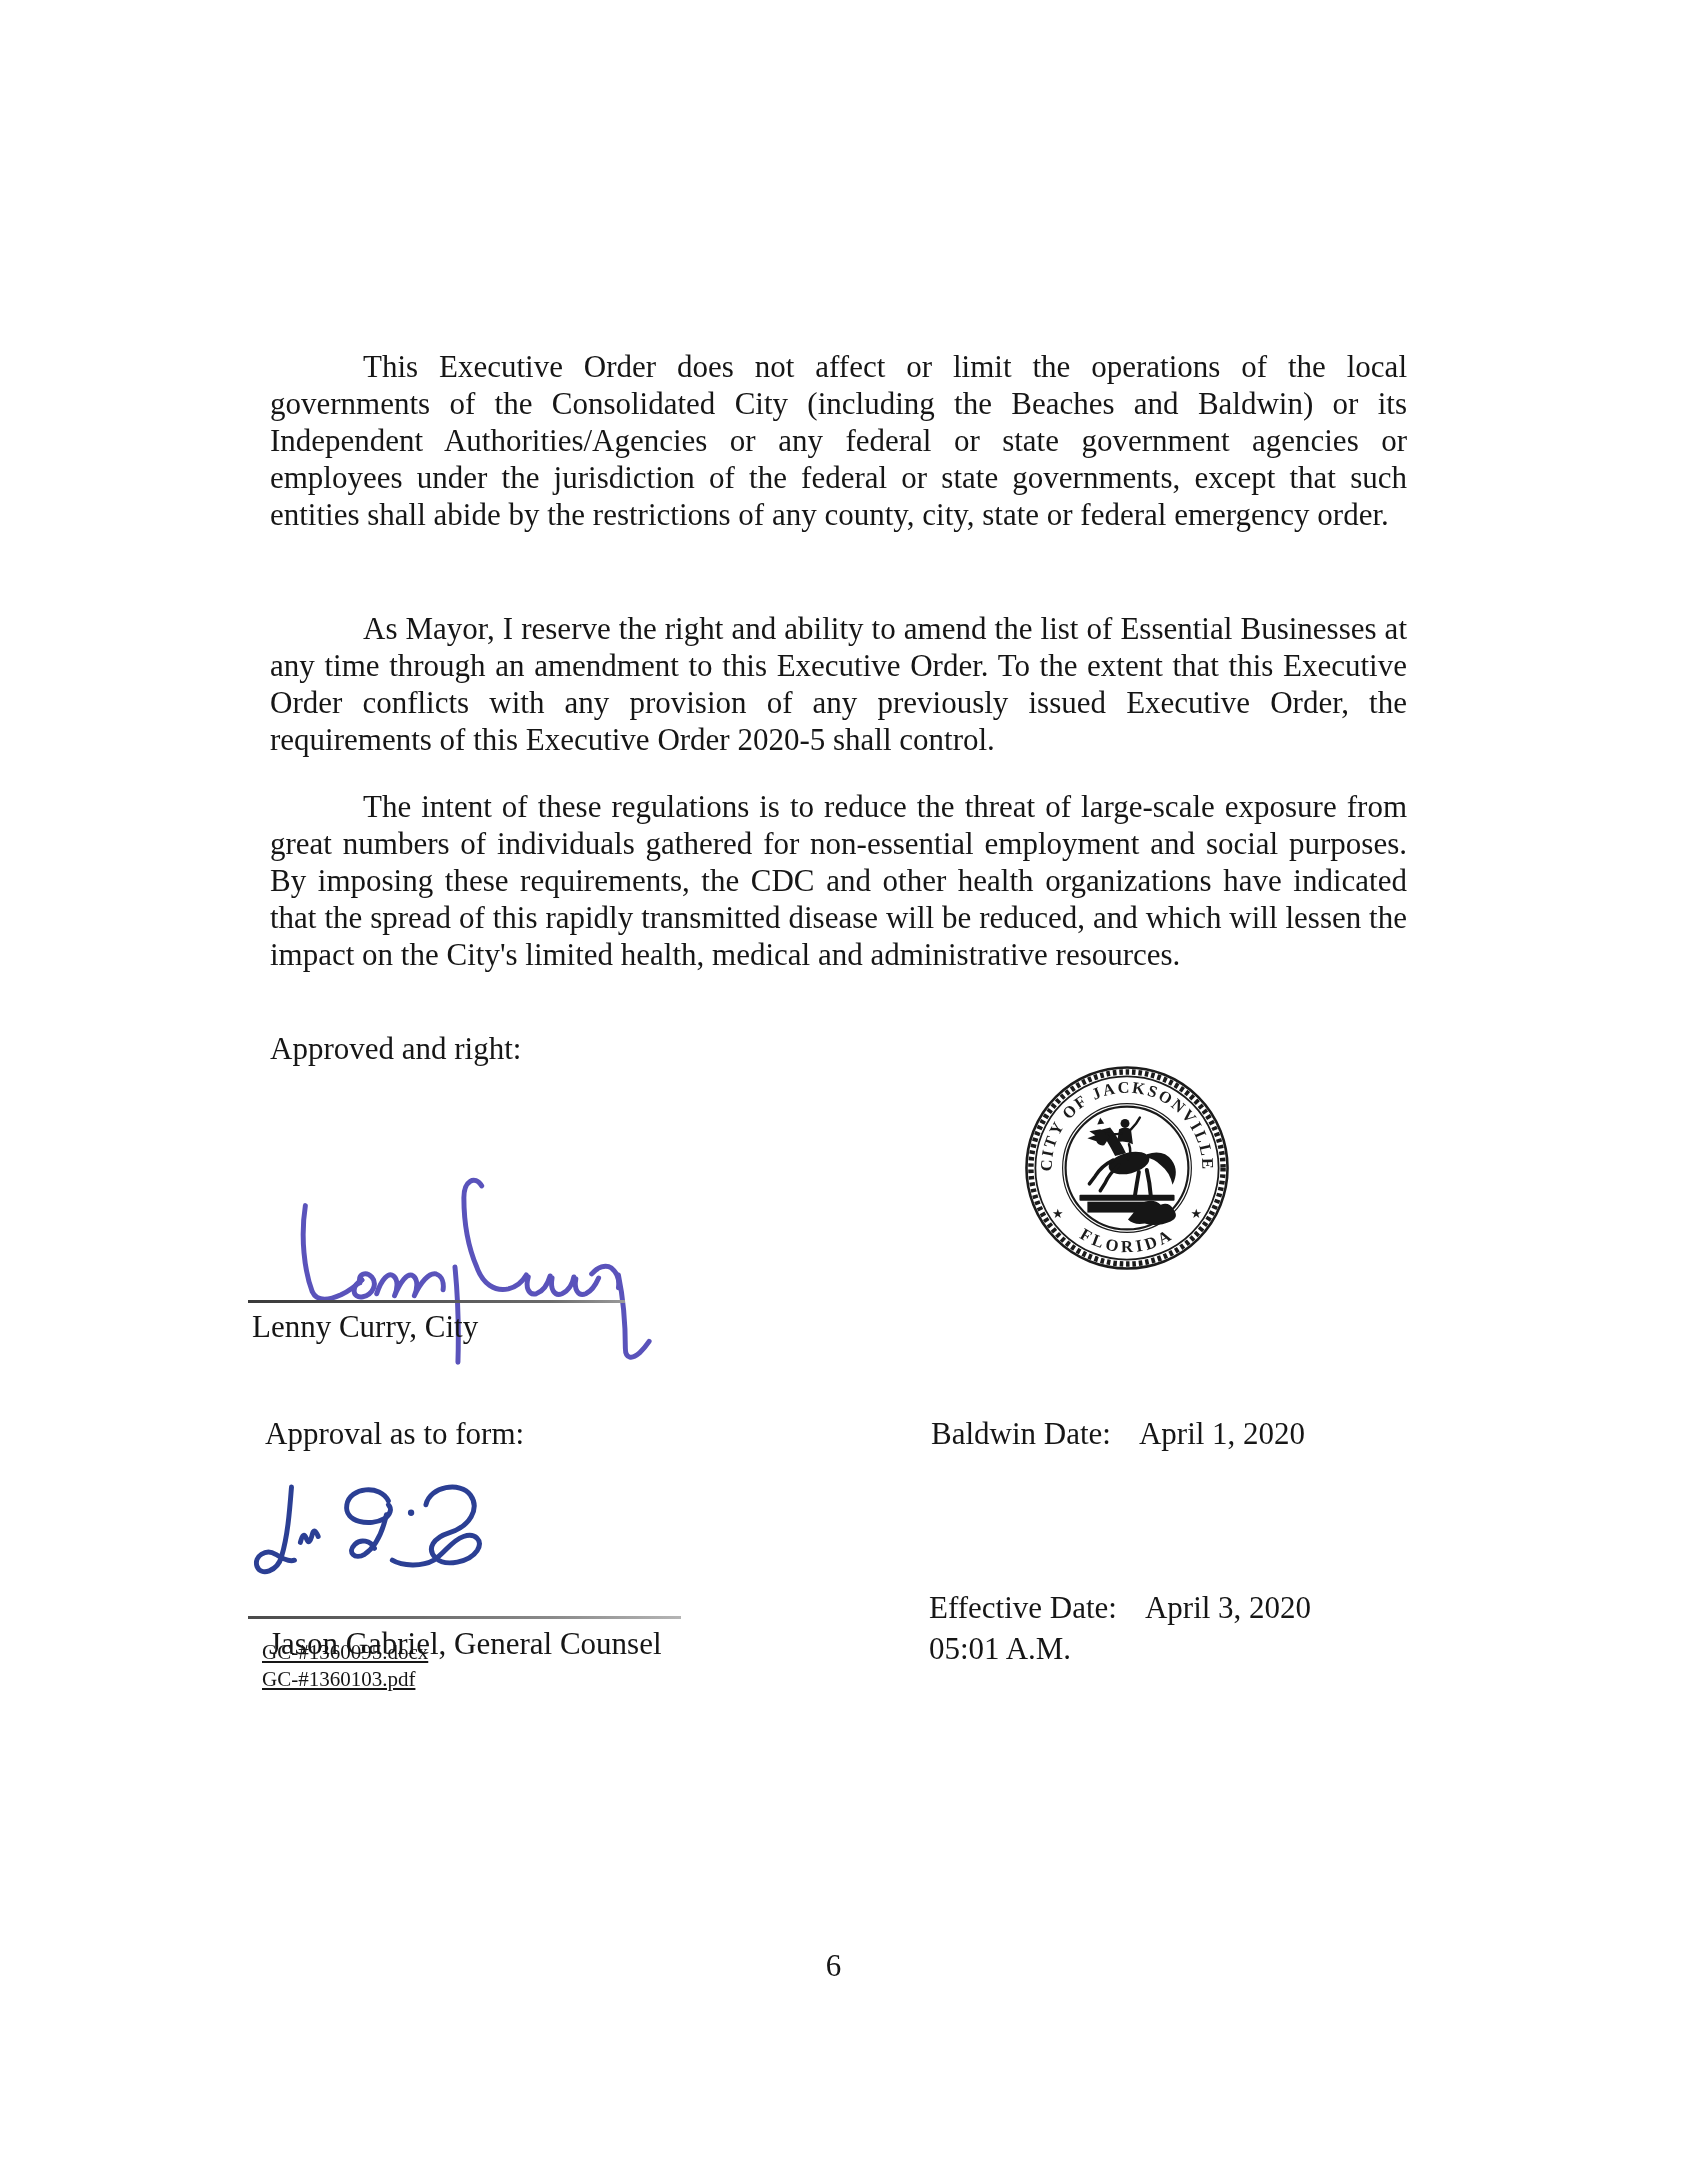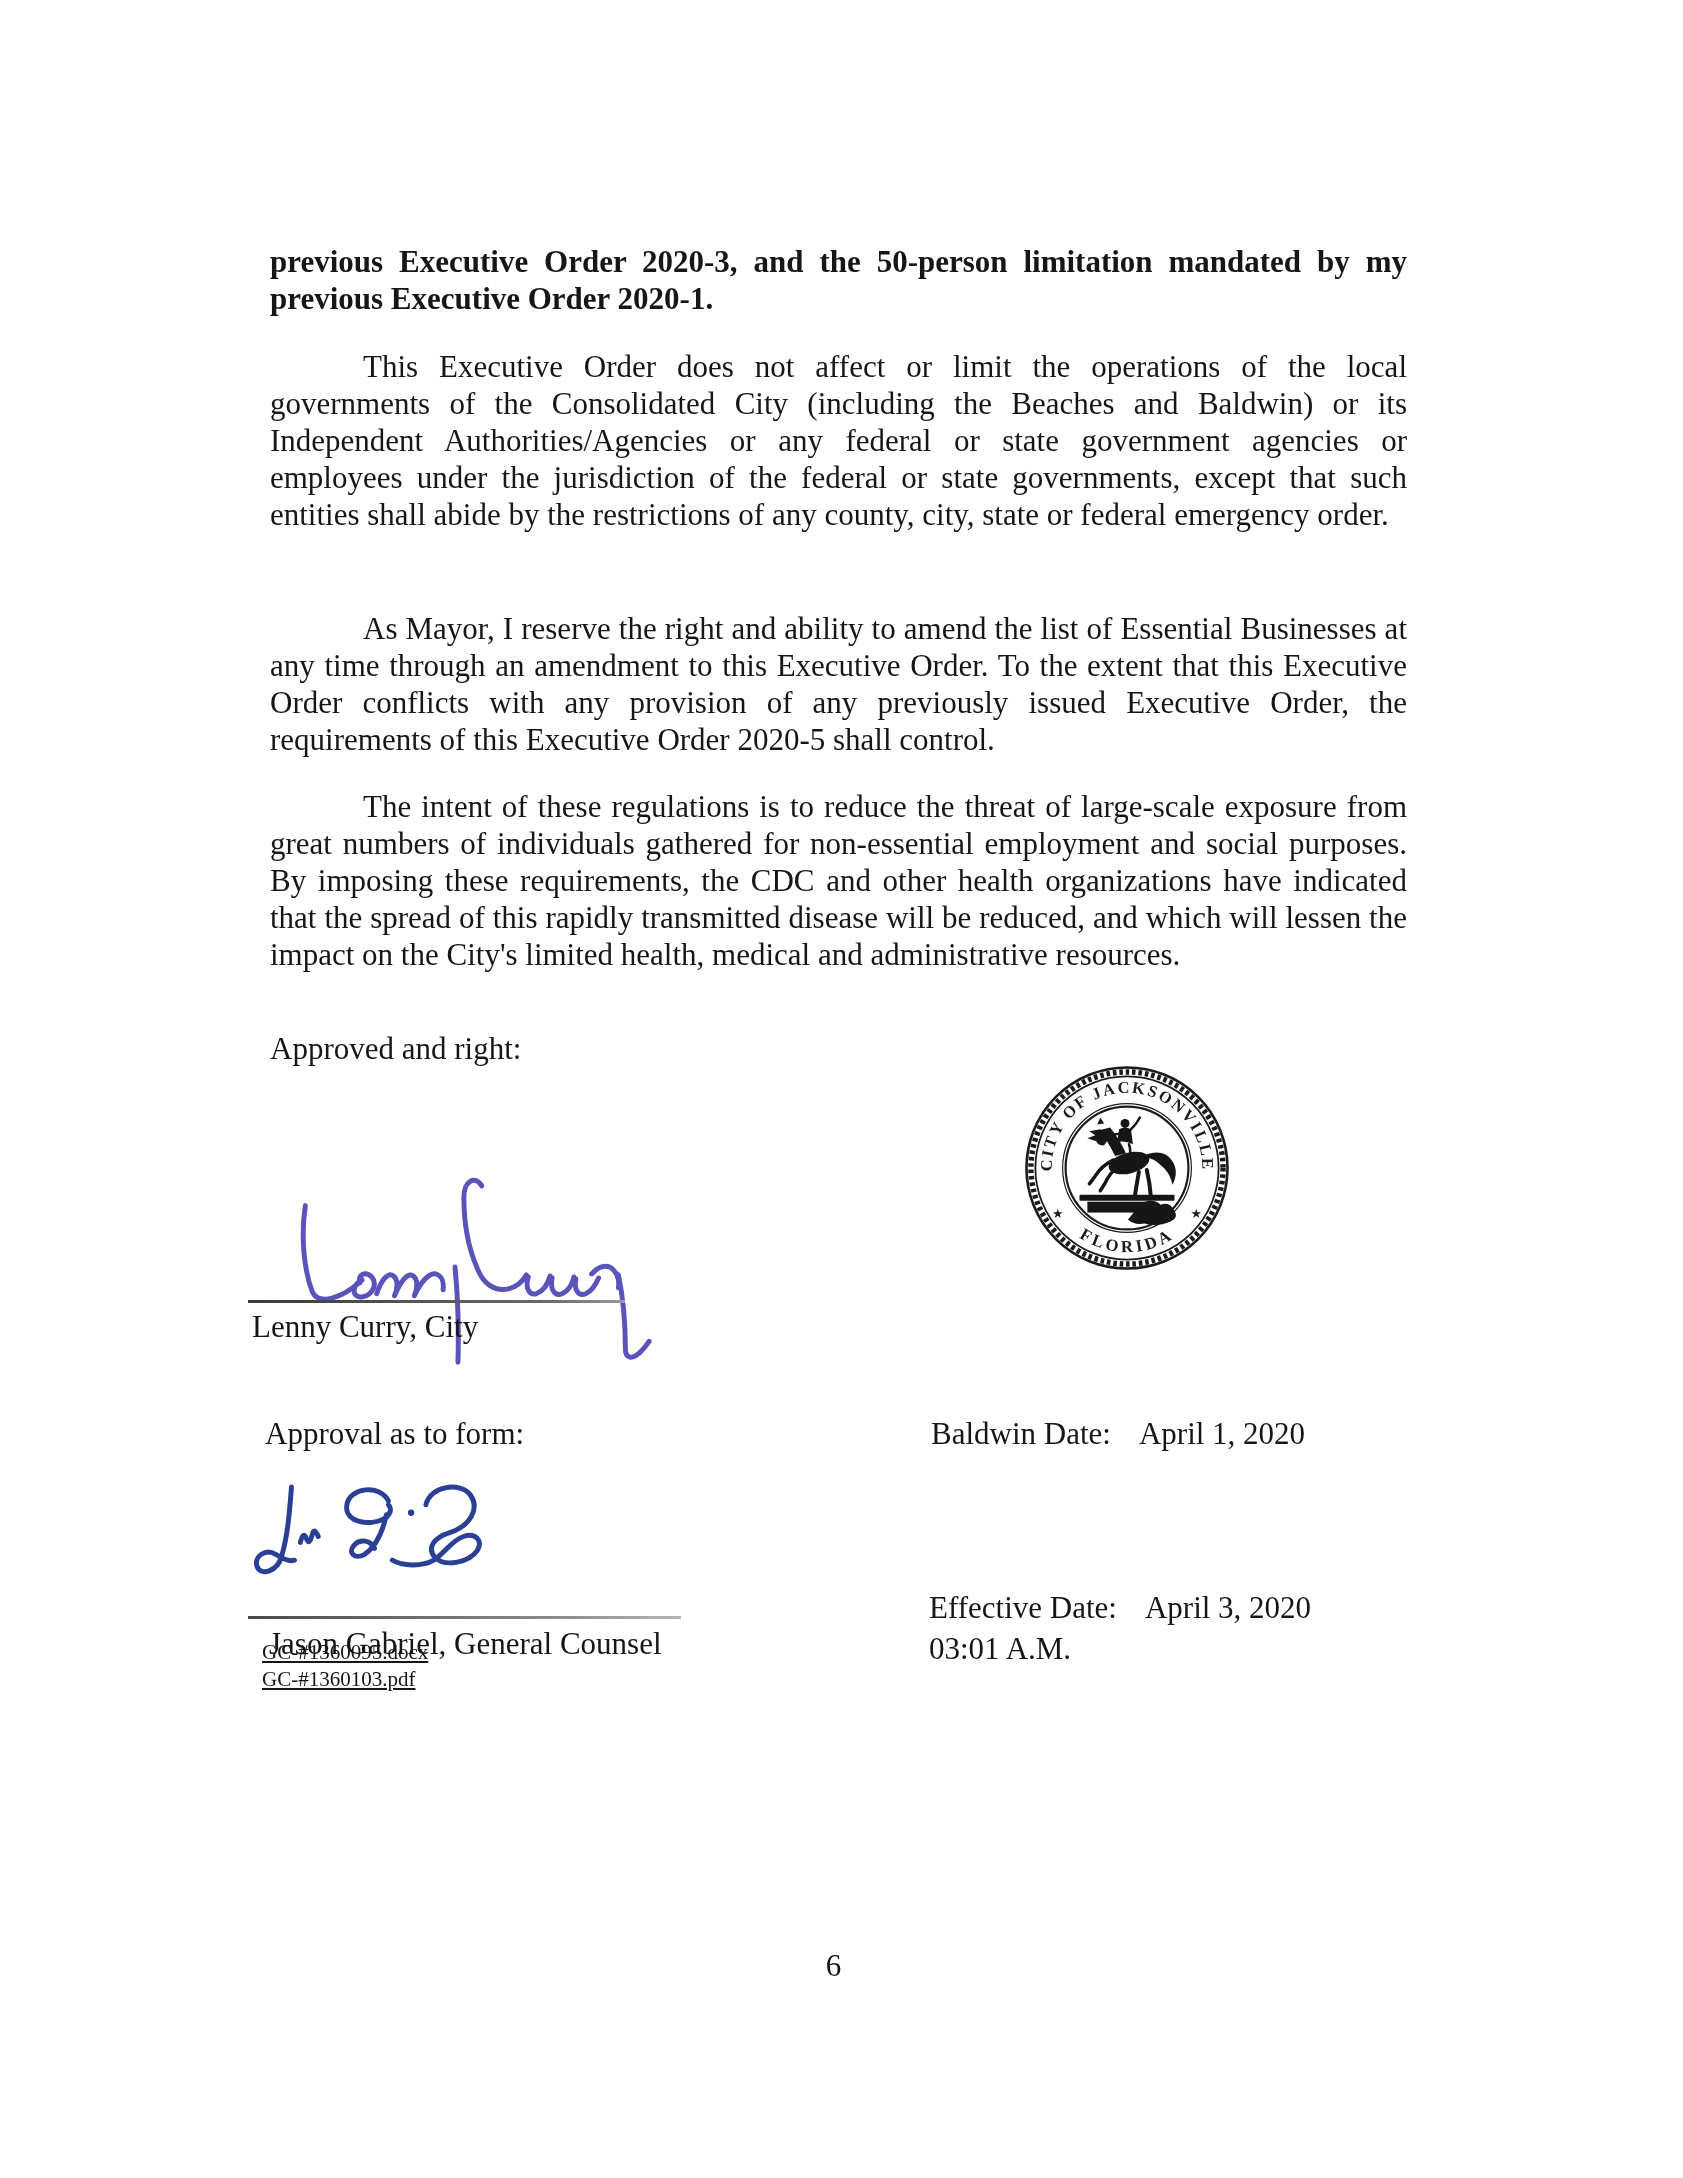--- a/index.html
+++ b/index.html
@@ -39,21 +39,20 @@
   .sig-svg{position:absolute;}
   .seal-svg{position:absolute;left:1023px;top:1064px;}
   .seal-text{font-family:"Liberation Serif","DejaVu Serif",serif;font-weight:700;}
   .date-pair span.val{margin-left:28px;}
 </style>
 </head>
 <body>
 
 <div class="page">
 
-  <div class="para bold" style="top:243px">previous Executive Order 2020-3, and the 50-person limitation mandated by my previous Executive Order 2020-1.</div>
 
   <div class="para indent" style="top:348px">This Executive Order does not affect or limit the operations of the local governments of the Consolidated City (including the Beaches and Baldwin) or its Independent Authorities/Agencies or any federal or state government agencies or employees under the jurisdiction of the federal or state governments, except that such entities shall abide by the restrictions of any county, city, state or federal emergency order.</div>
 
   <div class="para indent" style="top:610px">As Mayor, I reserve the right and ability to amend the list of Essential Businesses at any time through an amendment to this Executive Order. To the extent that this Executive Order conflicts with any provision of any previously issued Executive Order, the requirements of this Executive Order 2020-5 shall control.</div>
 
   <div class="para indent" style="top:788px">The intent of these regulations is to reduce the threat of large-scale exposure from great numbers of individuals gathered for non-essential employment and social purposes. By imposing these requirements, the CDC and other health organizations have indicated that the spread of this rapidly transmitted disease will be reduced, and which will lessen the impact on the City's limited health, medical and administrative resources.</div>
 
   <div class="label" style="left:270px;top:1030px">Approved and right:</div>
 
   <svg class="seal-svg" width="208" height="208" viewBox="0 0 210 210">
@@ -125,21 +124,21 @@
       <path d="M 180,30 C 184,11 215,6 225,20 C 235,34 224,52 204,58 C 188,63 180,74 190,84 C 200,93 224,88 232,76 C 238,66 230,58 218,62 C 206,66 200,78 188,86 C 176,93 156,92 146,86"></path>
     </g>
     <circle cx="165" cy="38" r="3.2" fill="#2b3f94"></circle>
   </svg>
   <div class="sig-line line-counsel"></div>
   <div class="label" style="left:269px;top:1625px">Jason Gabriel, General Counsel</div>
 
   <div class="label bold date-pair" style="left:929px;top:1589px">
     <span>Effective Date:</span><span class="val">April 3, 2020</span>
   </div>
-  <div class="label bold" style="left:929px;top:1630px">03:01 A.M.</div>
+  <div class="label bold" style="left:929px;top:1630px">05:01 A.M.</div>
 
   <div class="filerefs">
     <div>GC-#1360095.docx</div>
     <div>GC-#1360103.pdf</div>
   </div>
 
   <div class="pagenum">6</div>
 
 </div>
 

